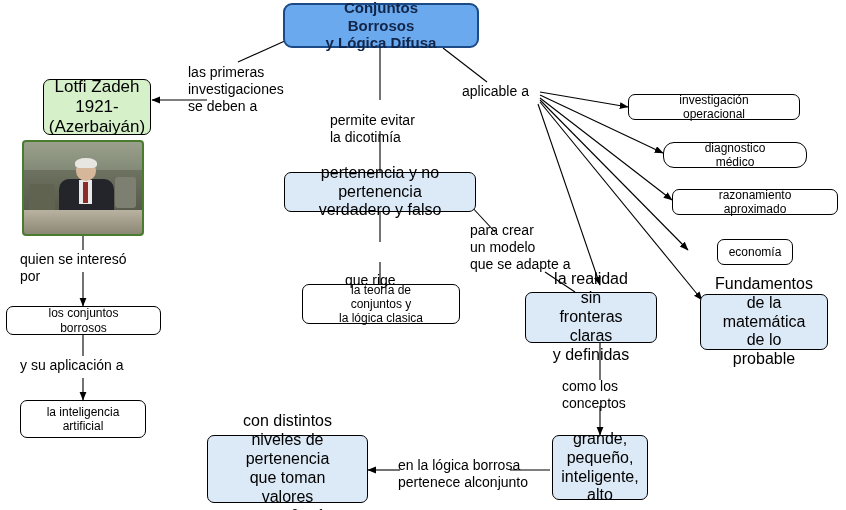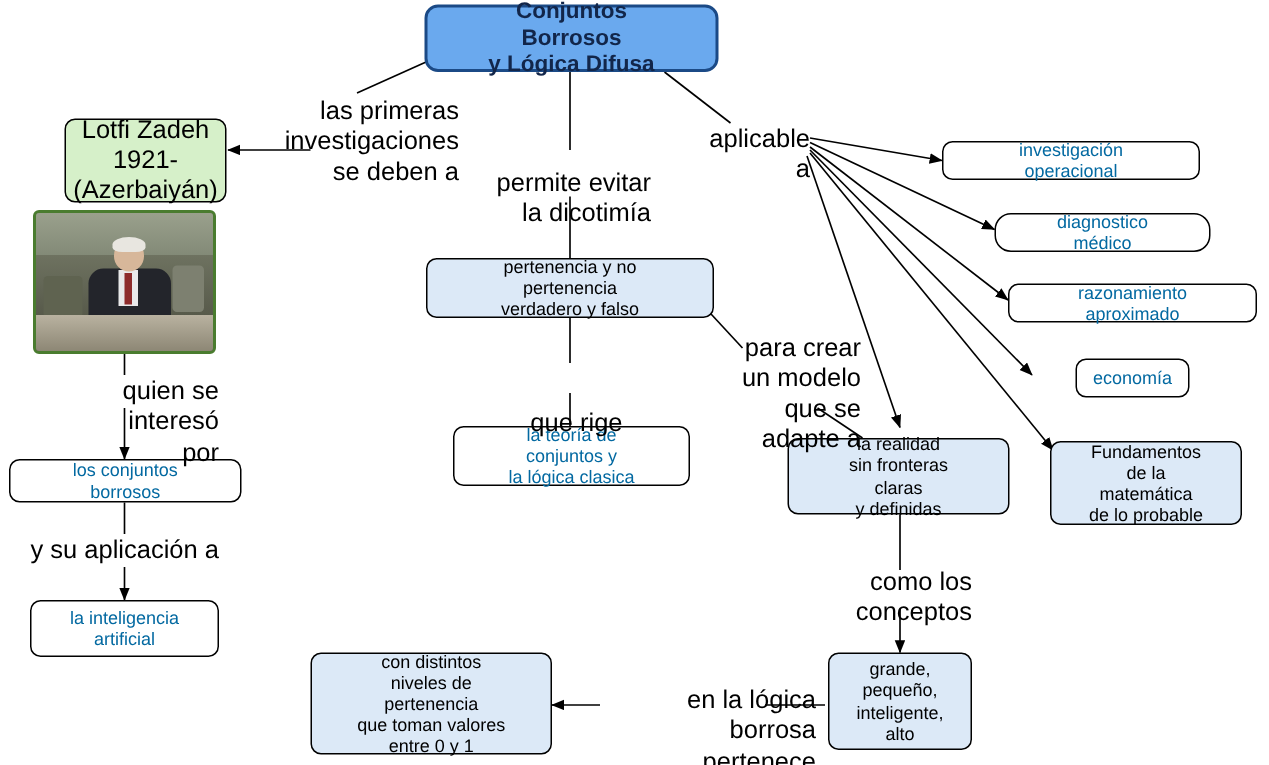--- a/index.html
+++ b/index.html
@@ -40,40 +40,40 @@
     background: #6aa9ee;
     border: 2px solid #1b4a86;
     color: #12264a;
     font-weight: bold;
     font-size: 15px;
     border-radius: 9px;
   }
   .node.blue {
     background: #dce9f7;
     border-color: #000000;
-    font-size: 12px;
+    font-size: 16px;
     color: #000000;
   }
   .node.green {
     background: #d6f0c9;
     border-color: #000000;
     font-size: 17px;
     color: #000000;
   }
   .node.white {
     background: #ffffff;
     border-color: #000000;
     font-size: 12px;
-    color: #0369a1;
+    color: #000000;
   }
   .label {
     position: absolute;
-    font-size: 17px;
-    color: #000000;
-    text-align: right;
+    font-size: 14px;
+    color: #000000;
+    text-align: left;
     line-height: 1.2;
     white-space: pre-line;
     background: transparent;
   }
   .photo {
     position: absolute;
     border: 2px solid #4a7c2f;
     border-radius: 4px;
     box-sizing: border-box;
     overflow: hidden;
@@ -227,21 +227,21 @@
   <div class="node white" style="left:663px; top:142px; width:144px; height:26px;border-radius:11px;">diagnostico médico</div>
 
   <div class="node white" style="left:672px; top:189px; width:166px; height:26px;">razonamiento aproximado</div>
 
   <div class="node white" style="left:688px; top:239px; width:76px; height:26px;margin-left:29px;">economía</div>
 
   <div class="node blue" style="left:700px; top:294px; width:128px; height:56px;">Fundamentos
 de la matemática
 de lo probable</div>
 
-  <div class="node blue" style="left:525px; top:292px; width:148px; height:51px;">la realidad
+  <div class="node blue" style="left:525px; top:292px; width:132px; height:51px;">la realidad
 sin fronteras claras
 y definidas</div>
 
   <div class="node blue" style="left:552px; top:435px; width:96px; height:65px;">grande,
 pequeño,
 inteligente,
 alto</div>
 
   <div class="node blue" style="left:207px; top:435px; width:161px; height:68px;">con distintos
 niveles de pertenencia

